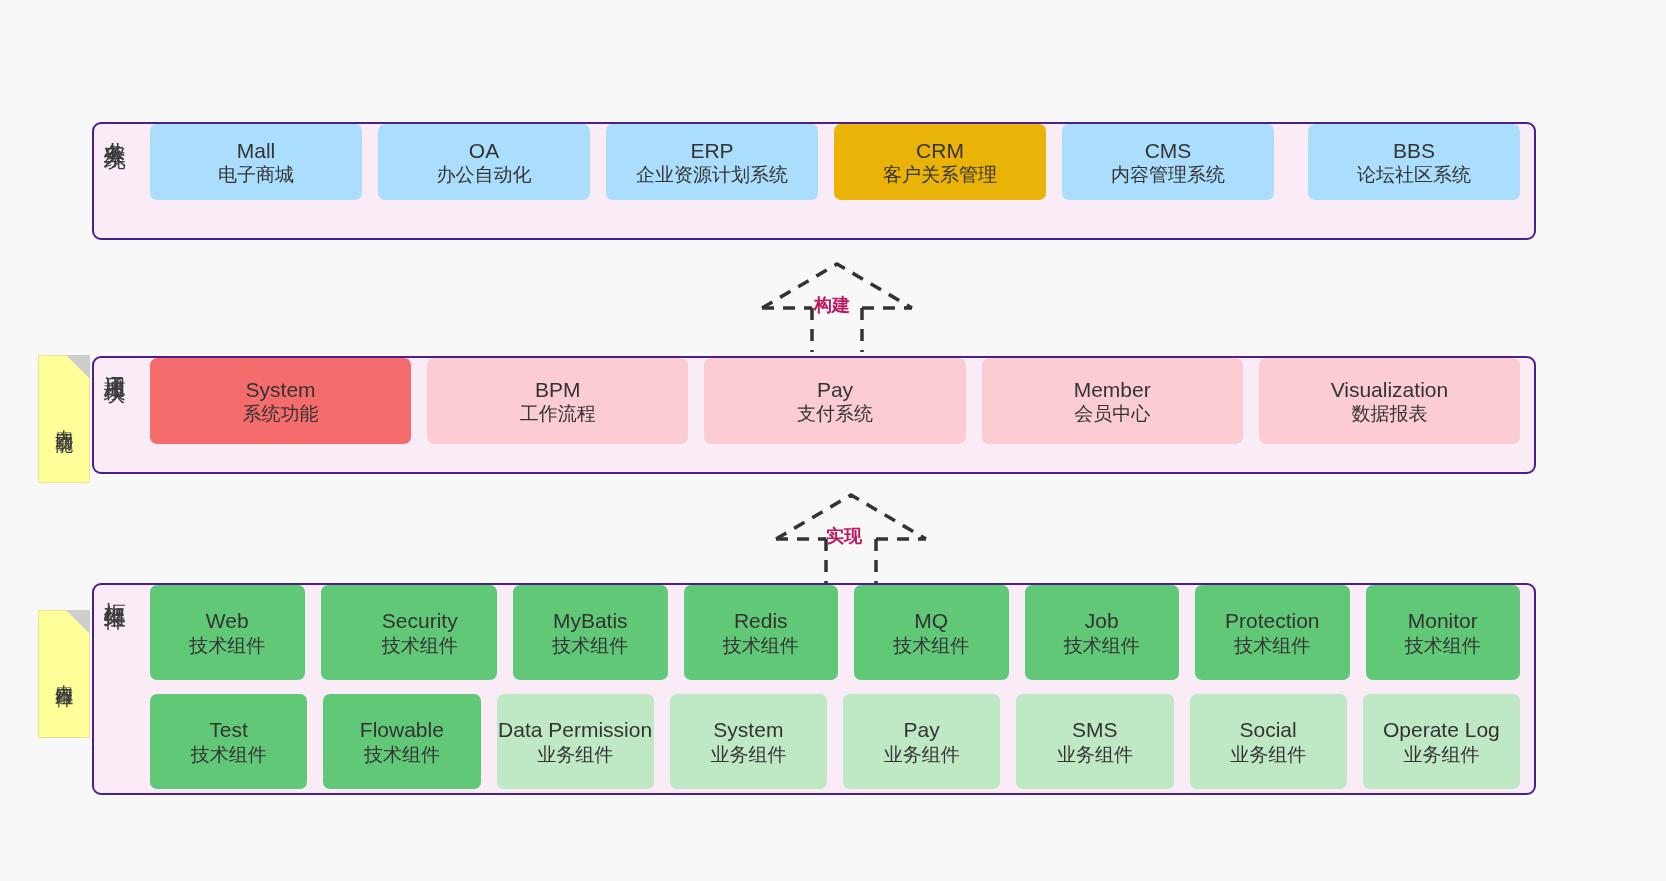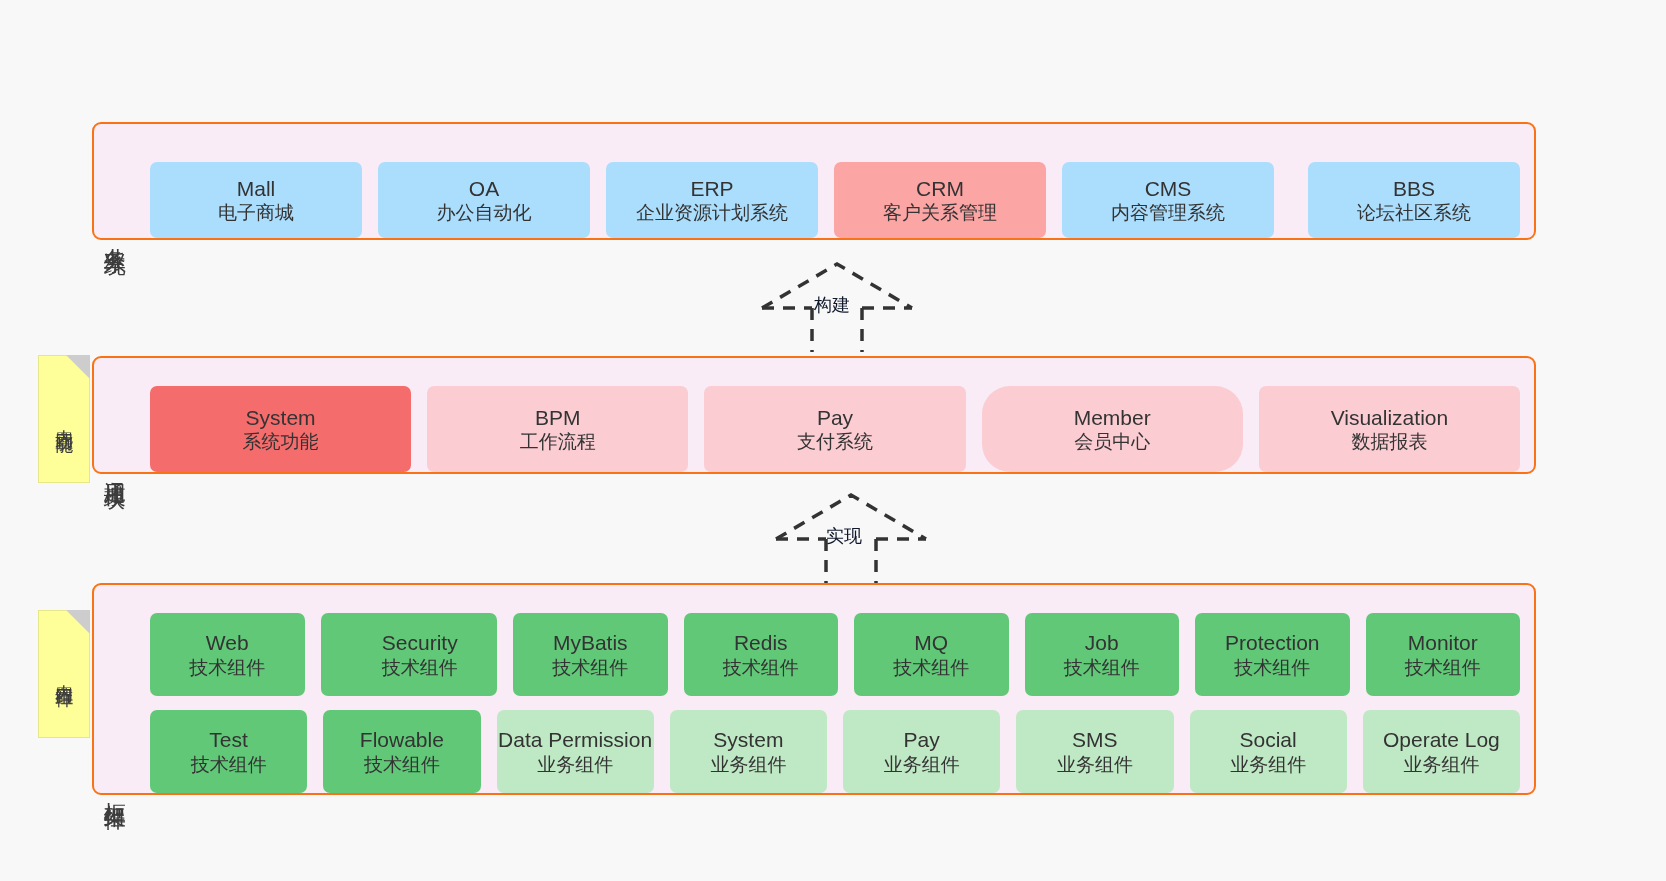--- a/index.html
+++ b/index.html
@@ -17,24 +17,24 @@
     position: relative;
     width: 1666px;
     height: 881px;
     background: #f8f8f8;
   }
 
   
   .layer {
     position: absolute;
     background: #f9ecf6;
-    border: 2px solid #f97316;
+    border: 2px solid #4c1d95;
     border-radius: 9px;
     display: flex;
-    align-items: flex-end;
+    align-items: flex-start;
   }
 
   
   .layer-title {
     flex: 0 0 auto;
     width: 42px;
     display: flex;
     align-items: center;
     justify-content: center;
     font-size: 22px;
@@ -80,21 +80,21 @@
   
   #layer-business { left: 92px;  top: 122px;  width: 1444px; height: 118px; }
   #layer-business .card-row .card { height: 76px; }
 
   
   #layer-common   { left: 92px;  top: 356px;  width: 1444px; height: 118px; }
   #layer-common .card-row .card { height: 86px; }
 
   
   #layer-framework { left: 92px; top: 583px;  width: 1444px; height: 212px; }
-  #layer-framework .card-row .card { height: 83px; }
+  #layer-framework .card-row .card { height: 95px; }
 
   
   .sticky {
     position: absolute;
     width: 52px;
     background: #ffff99;
     border: 1px solid #e6e68a;
     display: flex;
     align-items: center;
     justify-content: center;
@@ -120,25 +120,26 @@
   #sticky-components { left: 38px; top: 610px; height: 128px; }
 
   
   .uml-arrow { position: absolute; z-index: 3; }
   #arrow-build   { left: 752px; top: 258px; width: 170px; height: 96px; }
   #arrow-realize { left: 766px; top: 489px; width: 170px; height: 96px; }
 
   .uml-label {
     position: absolute;
     font-size: 18px;
-    color: #0f172a;
+    color: #be185d;
     background: transparent;
     user-select: none;
     z-index: 4;
     white-space: nowrap;
+    font-weight: bold;
   }
   #label-build   { left: 814px; top: 293px; }
   #label-realize { left: 826px; top: 524px; }
 </style>
 </head>
 <body>
 
 <div id="canvas">
 
   <div class="layer" id="layer-business">
@@ -150,21 +151,21 @@
             <div class="t2">电子商城</div>
           </div>
           <div class="card" style="background: rgb(171, 221, 253); flex: 1 1 0px; margin-right: 16px;">
             <div class="t1">OA</div>
             <div class="t2">办公自动化</div>
           </div>
           <div class="card" style="background: rgb(171, 221, 253); flex: 1 1 0px; margin-right: 16px;">
             <div class="t1">ERP</div>
             <div class="t2">企业资源计划系统</div>
           </div>
-          <div class="card" style="background: #fca5a5; flex: 1 1 0px; margin-right: 16px;">
+          <div class="card" style="background: #eab308; flex: 1 1 0px; margin-right: 16px;">
             <div class="t1">CRM</div>
             <div class="t2">客户关系管理</div>
           </div>
           <div class="card" style="background: rgb(171, 221, 253); flex: 1 1 0px; margin-right: 16px;">
             <div class="t1">CMS</div>
             <div class="t2">内容管理系统</div>
           </div>
           <div class="card" style="background: rgb(171, 221, 253); flex: 1 1 0px; margin-right: 0px; margin-left: 18px;">
             <div class="t1">BBS</div>
             <div class="t2">论坛社区系统</div>
@@ -193,21 +194,21 @@
             <div class="t2">系统功能</div>
           </div>
           <div class="card" style="background: rgb(251, 205, 211); flex: 1 1 0px; margin-right: 16px;">
             <div class="t1">BPM</div>
             <div class="t2">工作流程</div>
           </div>
           <div class="card" style="background: rgb(251, 205, 211); flex: 1 1 0px; margin-right: 16px;">
             <div class="t1">Pay</div>
             <div class="t2">支付系统</div>
           </div>
-          <div class="card" style="background: rgb(251, 205, 211); flex: 1 1 0px; margin-right: 16px; border-radius: 28px;">
+          <div class="card" style="background: rgb(251, 205, 211); flex: 1 1 0px; margin-right: 16px;">
             <div class="t1">Member</div>
             <div class="t2">会员中心</div>
           </div>
           <div class="card" style="background: rgb(251, 205, 211); flex: 1 1 0px; margin-right: 0px;">
             <div class="t1">Visualization</div>
             <div class="t2">数据报表</div>
           </div>
         </div>
     </div>
   </div>

